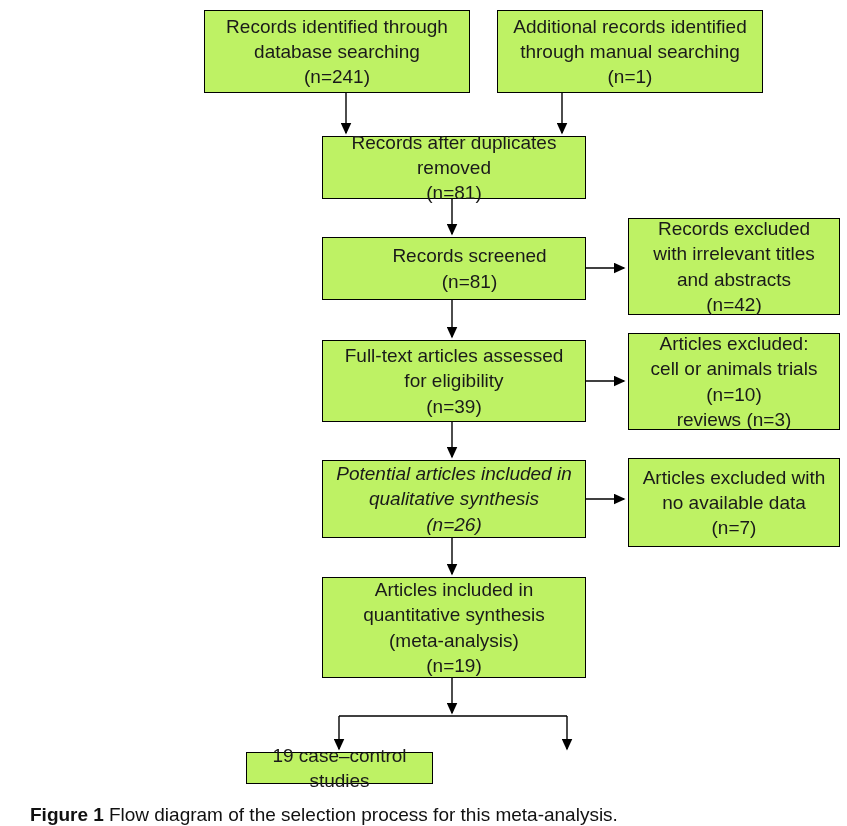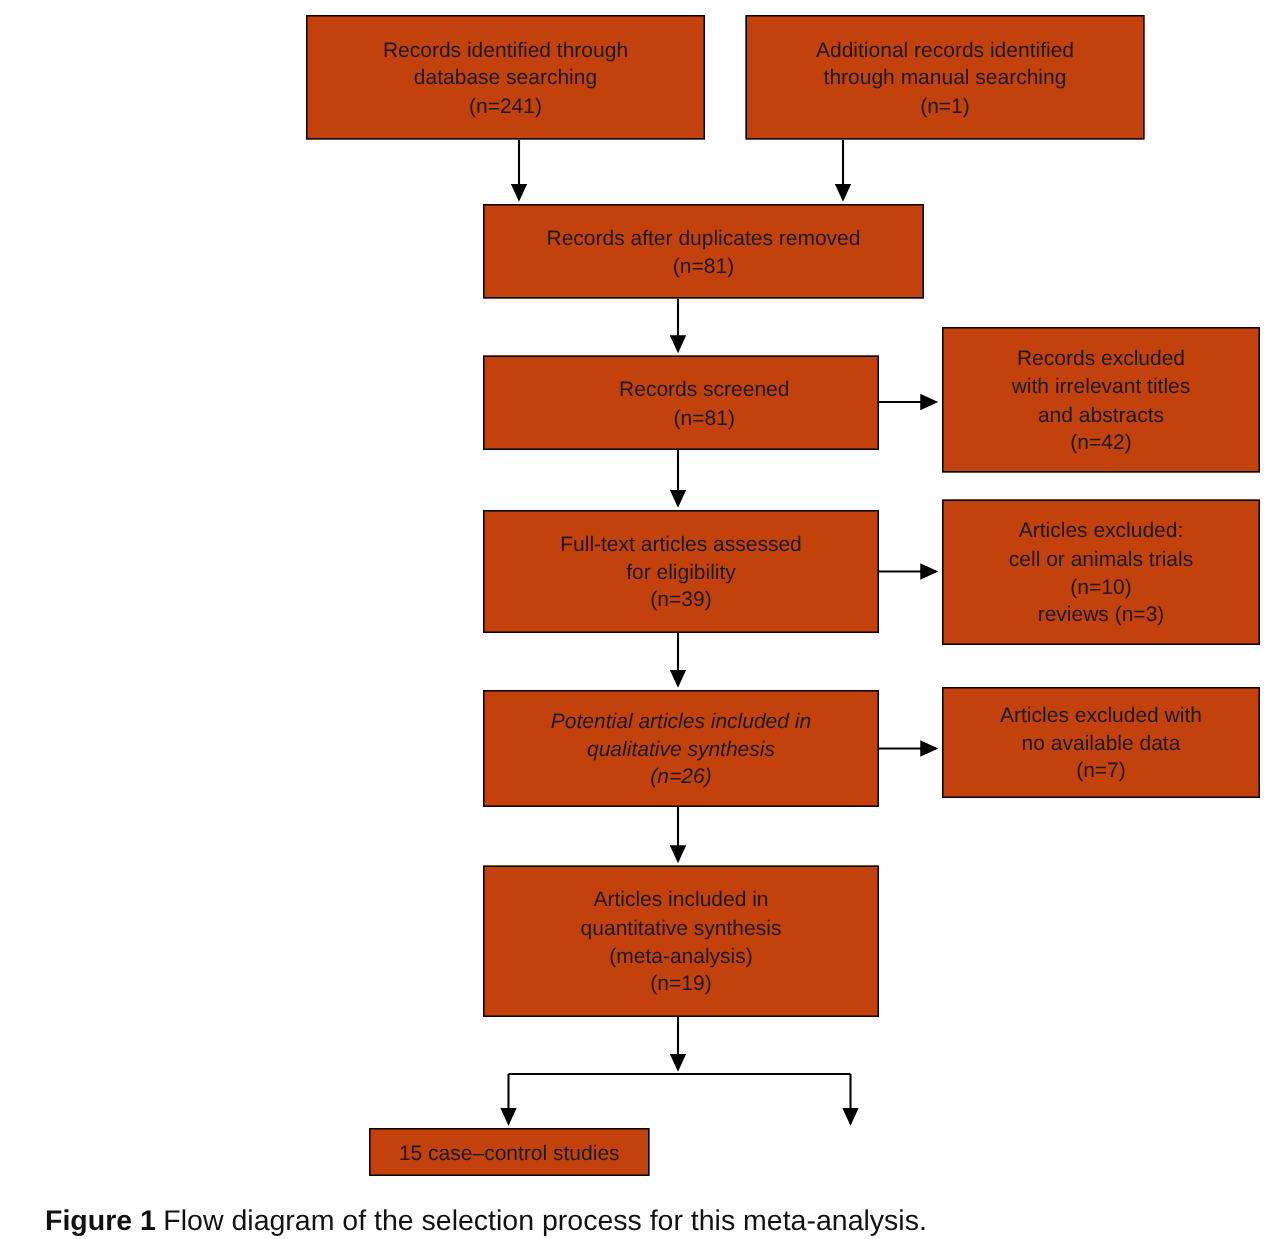--- a/index.html
+++ b/index.html
@@ -18,27 +18,27 @@
   }
   .connector-layer {
     position: absolute;
     left: 0;
     top: 0;
     pointer-events: none;
   }
   .node {
     position: absolute;
     border: 1.5px solid #000000;
-    background: #c2410c;
+    background: #bef264;
     display: flex;
     align-items: center;
     justify-content: center;
     text-align: center;
     white-space: pre-line;
-    font-size: 14px;
+    font-size: 19px;
     line-height: 1.33;
     color: #1a1a1a;
     box-sizing: border-box;
     padding: 2px 6px;
   }
   .caption {
     position: absolute;
     left: 30px;
     top: 804px;
     font-size: 19px;
@@ -87,21 +87,21 @@
   </svg>
 
   <div class="node" style="left:204px; top:10px; width:266px; height:83px;">Records identified through
 database searching
 (n=241)</div>
 
   <div class="node" style="left:497px; top:10px; width:266px; height:83px;">Additional records identified
 through manual searching
 (n=1)</div>
 
-  <div class="node" style="left:322px; top:136px; width:294px; height:63px;">Records after duplicates removed
+  <div class="node" style="left:322px; top:136px; width:264px; height:63px;">Records after duplicates removed
 (n=81)</div>
 
   <div class="node" style="left:322px; top:237px; width:264px; height:63px;padding-left:37px;">Records screened
 (n=81)</div>
 
   <div class="node" style="left:628px; top:218px; width:212px; height:97px;">Records excluded
 with irrelevant titles
 and abstracts
 (n=42)</div>
 
@@ -111,29 +111,29 @@
 
   <div class="node" style="left:628px; top:333px; width:212px; height:97px;">Articles excluded:
 cell or animals trials
 (n=10)
 reviews (n=3)</div>
 
   <div class="node" style="left:322px; top:460px; width:264px; height:78px;font-style:italic;">Potential articles included in
 qualitative synthesis
 (n=26)</div>
 
-  <div class="node" style="left:628px; top:458px; width:212px; height:74px;">Articles excluded with
+  <div class="node" style="left:628px; top:458px; width:212px; height:89px;">Articles excluded with
 no available data
 (n=7)</div>
 
   <div class="node" style="left:322px; top:577px; width:264px; height:101px;">Articles included in
 quantitative synthesis
 (meta-analysis)
 (n=19)</div>
 
-  <div class="node" style="left:246px; top:752px; width:187px; height:32px;">15 case–control studies</div>
+  <div class="node" style="left:246px; top:752px; width:187px; height:32px;">19 case–control studies</div>
 
 
   <div class="caption">
     <span class="caption-label">Figure 1</span><span class="caption-text">Flow diagram of the selection process for this meta-analysis.</span>
   </div>
 
 </div>
 
 </body></html>

